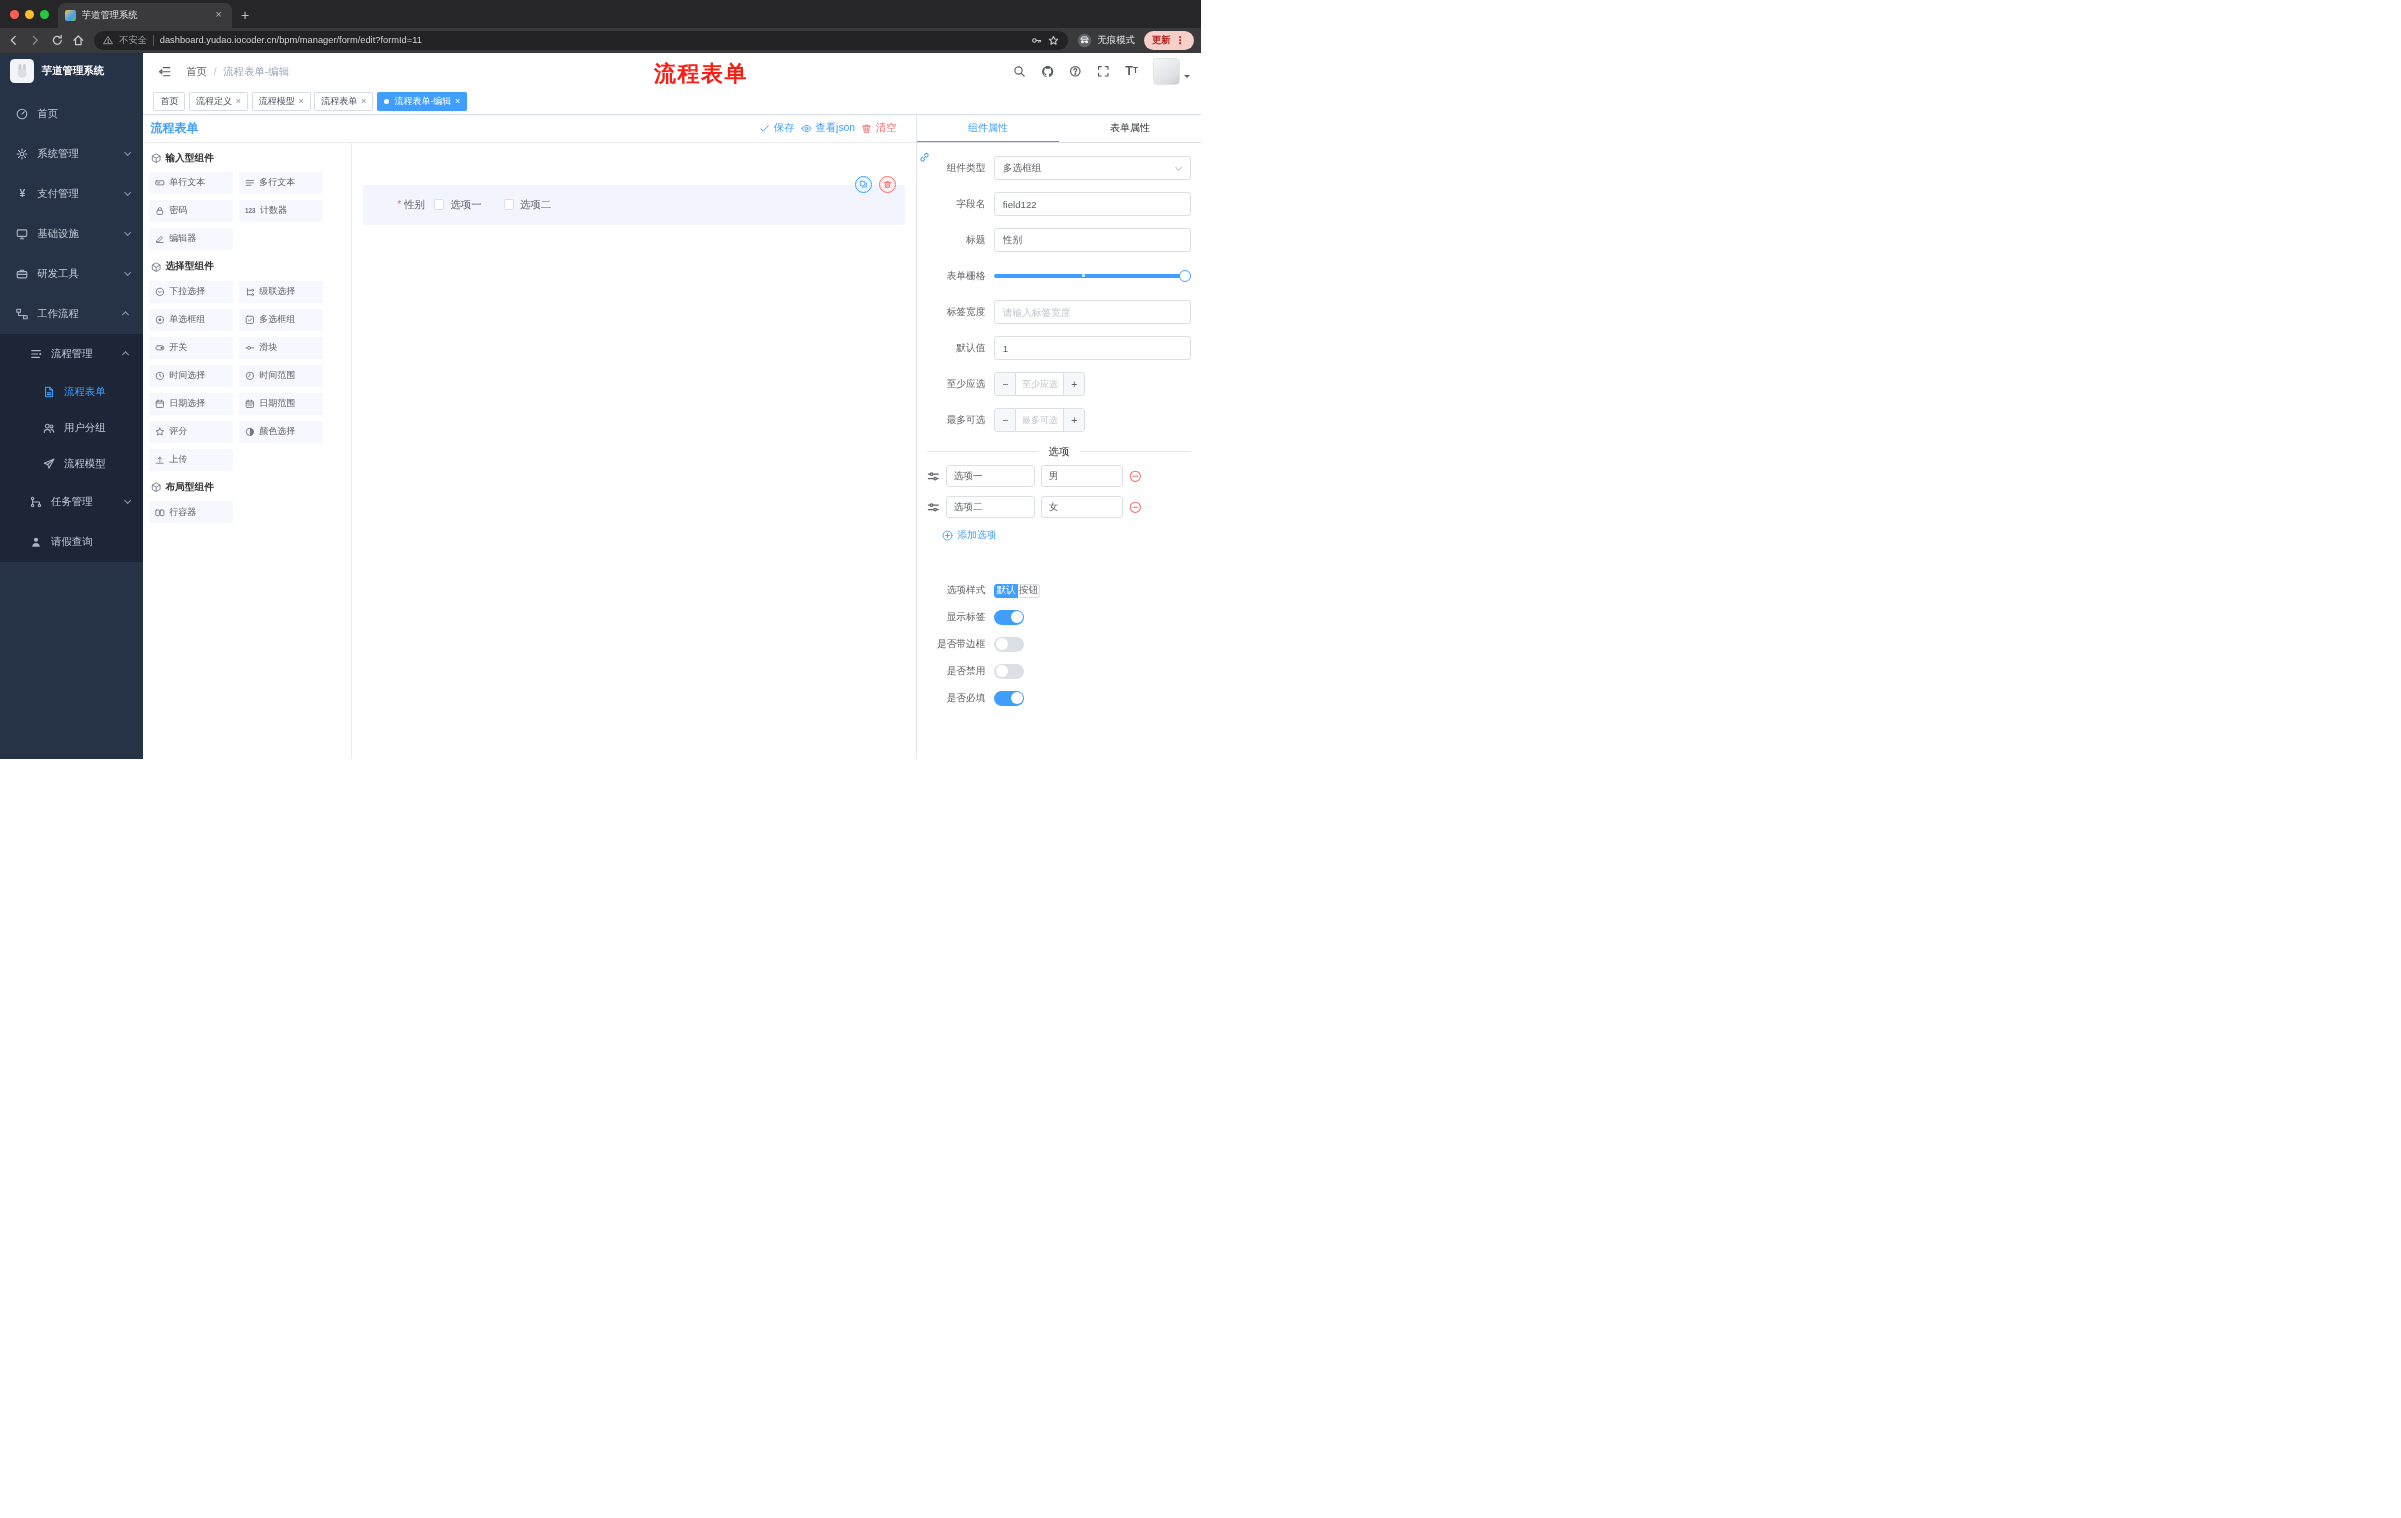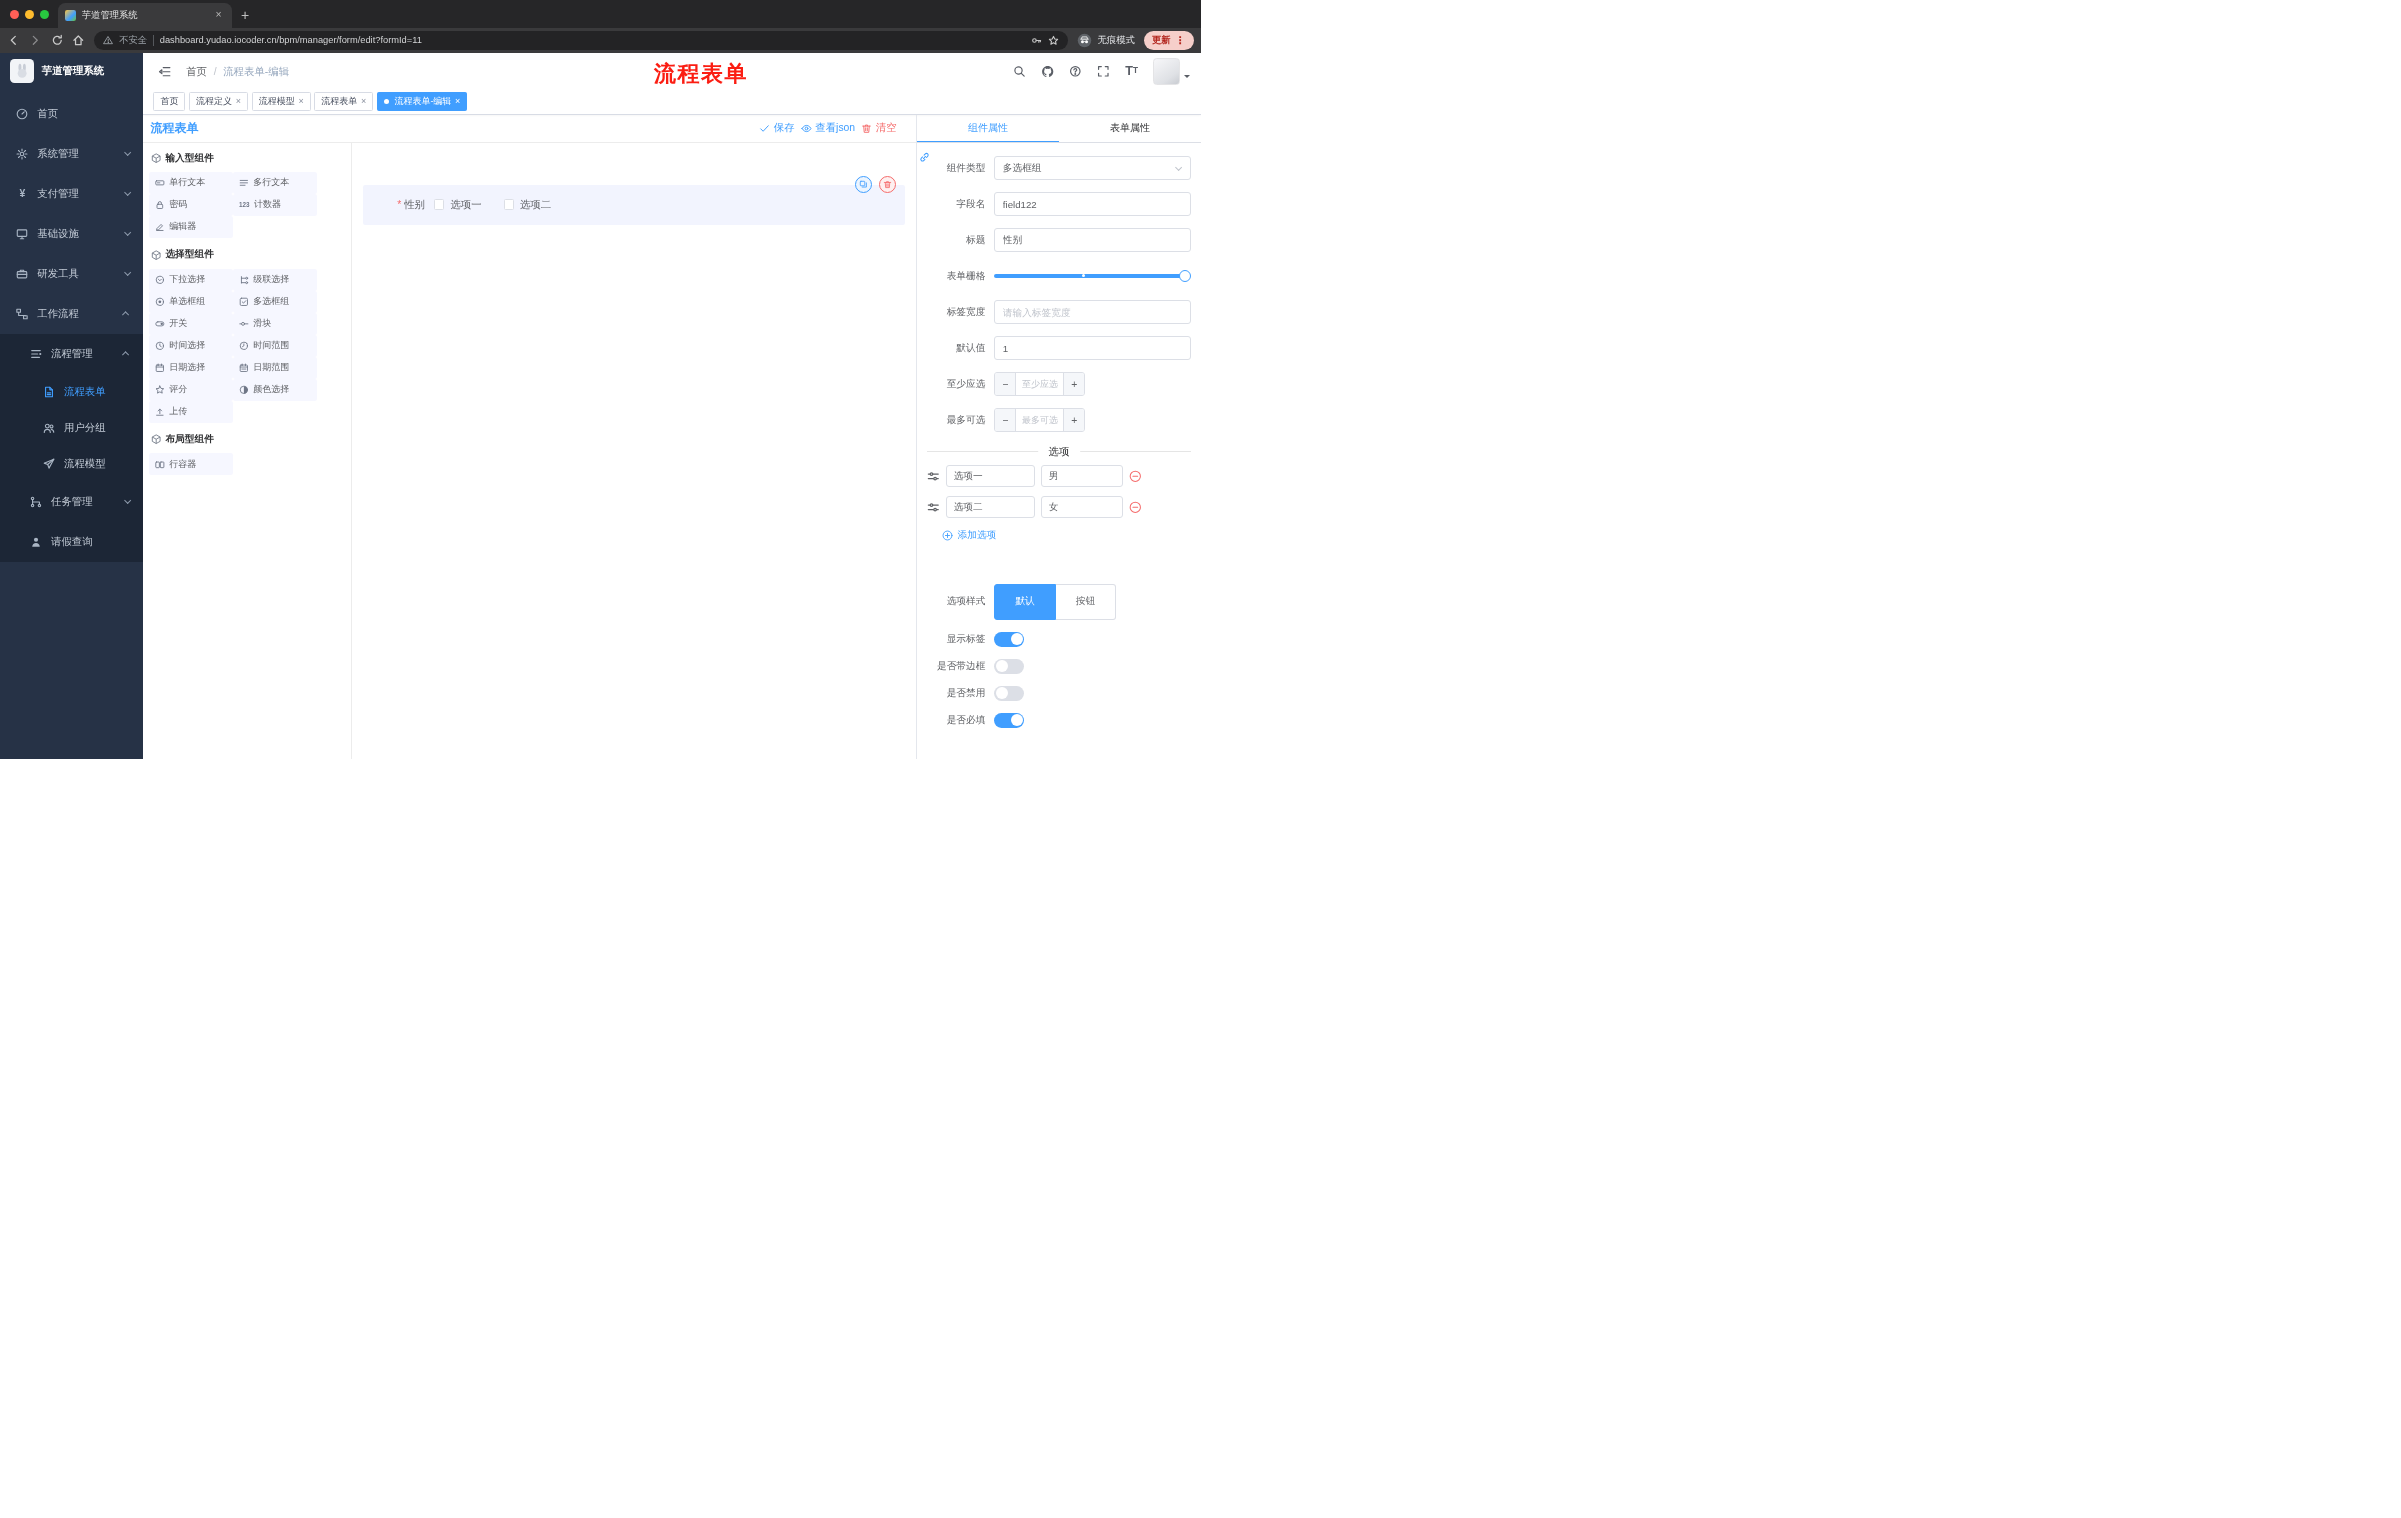--- a/index.html
+++ b/index.html
@@ -87,21 +87,21 @@
   .txt-btn { display:flex; align-items:center; gap:3.7px; font-size:10.4px; cursor:pointer; }
   .txt-btn.blue { color:#409eff; }
   .txt-btn.red { color:#f56c6c; }
   .aic { width:11px; height:11px; fill:none; stroke:currentColor; stroke-width:1.4; stroke-linecap:round; stroke-linejoin:round; }
 
   .designer-body { flex:1; display:flex; min-height:0; }
   .palette { width:209px; border-right:0.7px solid #ececec; padding:9px 6px; overflow:hidden; flex:none; }
   .group-title { display:flex; align-items:center; gap:4.5px; font-size:9.7px; font-weight:bold; color:#303133; margin:10.4px 0 7.4px 1.5px; }
   .group-title:first-child { margin-top:0; }
   .gic { width:10.4px; height:10.4px; fill:none; stroke:#7a828e; stroke-width:1.1; stroke-linejoin:round; }
-  .pal-list { display:flex; flex-wrap:wrap; }
+  .pal-list { display:flex; flex-wrap:wrap; gap:6px; }
   .pal-item { width:84px; height:22px; background:#f6f7ff; border-radius:2.2px; display:flex; align-items:center; gap:4.5px; padding:0 6px; font-size:9px; color:#606266; cursor:grab; white-space:nowrap; }
   .pic { width:9.7px; height:9.7px; fill:none; stroke:#6f7686; stroke-width:1.1; stroke-linecap:round; stroke-linejoin:round; flex:none; }
   .pic-num { font-size:6.3px; font-weight:bold; color:#6f7686; letter-spacing:0; flex:none; }
   .req::before { content:'*'; color:#f56c6c; margin-right:3px; }
   .el-input { height:27px; border:0.7px solid #dcdfe6; border-radius:3px; padding:0 9px; font-size:10.4px; color:#606266; background:#fff; outline:none; width:100%; font-family:inherit; }
   .el-input::placeholder { color:#c0c4cc; }
 
   
   .canvas { flex:1; padding-top:21px; min-width:0; position:relative; }
   .form-row { display:flex; align-items:center; margin:0 11px; }
@@ -151,21 +151,21 @@
   .opt-row { display:flex; align-items:center; gap:6px; margin:9px 10.4px; }
   .drag-ic { width:12.6px; height:12.6px; fill:none; stroke:#606266; stroke-width:1.4; stroke-linecap:round; flex:none; cursor:grab; }
   .opt-input { width:89px; height:22px; border:0.7px solid #dcdfe6; border-radius:3px; padding:0 6.7px; font-size:9.7px; color:#606266; outline:none; font-family:inherit; }
   .opt-input.val { width:82px; }
   .rm-ic { width:12.6px; height:12.6px; fill:none; stroke:#f56c6c; stroke-width:1.3; stroke-linecap:round; flex:none; cursor:pointer; }
   .add-option { display:flex; align-items:center; gap:4.5px; color:#409eff; font-size:9.7px; margin:10.4px 10.4px 0 25px; cursor:pointer; }
   .plus-ic { width:11px; height:11px; fill:none; stroke:#409eff; stroke-width:1.3; stroke-linecap:round; }
 
   .style-row { margin-top:42px; }
   .rbtn-group { display:flex; }
-  .rbtn { height:36px; padding:0 20px; display:flex; align-items:center; font-size:9.7px; border:0.7px solid #dcdfe6; color:#606266; cursor:pointer; background:#fff; }
+  .rbtn { height:14px; padding:0 1px; display:flex; align-items:center; font-size:9.7px; border:0.7px solid #dcdfe6; color:#606266; cursor:pointer; background:#fff; }
   .rbtn.first { border-radius:3px 0 0 3px; }
   .rbtn.last { border-radius:0 3px 3px 0; border-left:0; }
   .rbtn.active { background:#409eff; border-color:#409eff; color:#fff; }
 
   .el-switch { width:30px; height:15px; border-radius:7.4px; background:#dcdfe6; position:relative; cursor:pointer; flex:none; display:inline-block; }
   .el-switch::after { content:''; position:absolute; left:1.5px; top:1.5px; width:12px; height:12px; border-radius:50%; background:#fff; }
   .el-switch.on { background:#409eff; }
   .el-switch.on::after { left:auto; right:1.5px; }
 </style>
 </head>

